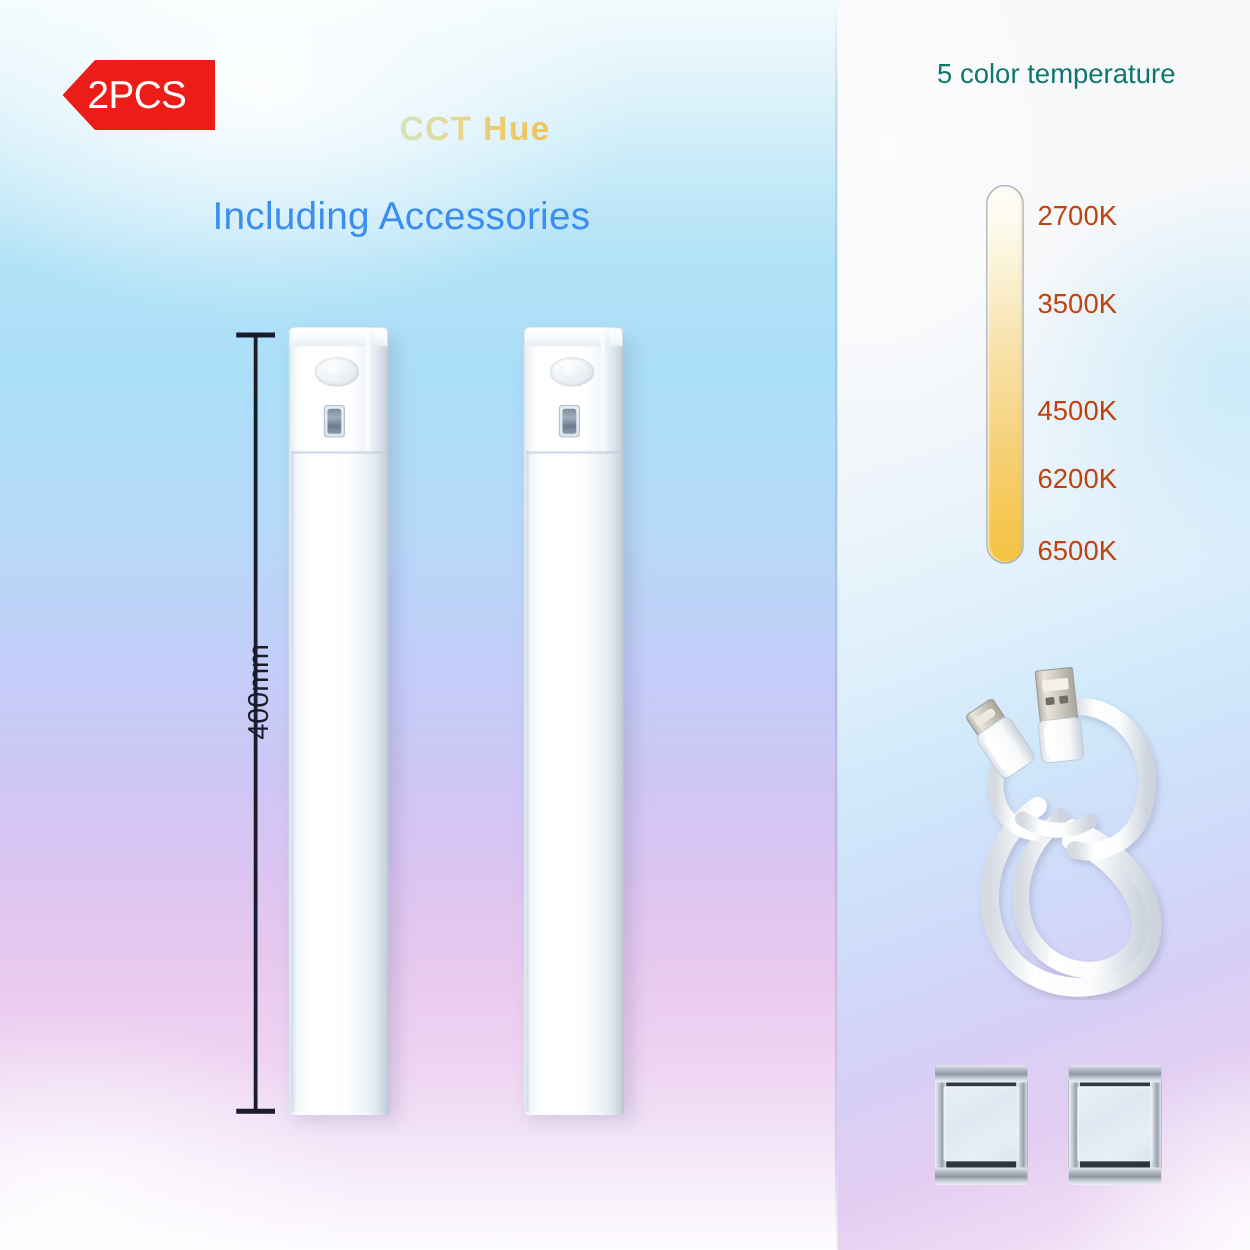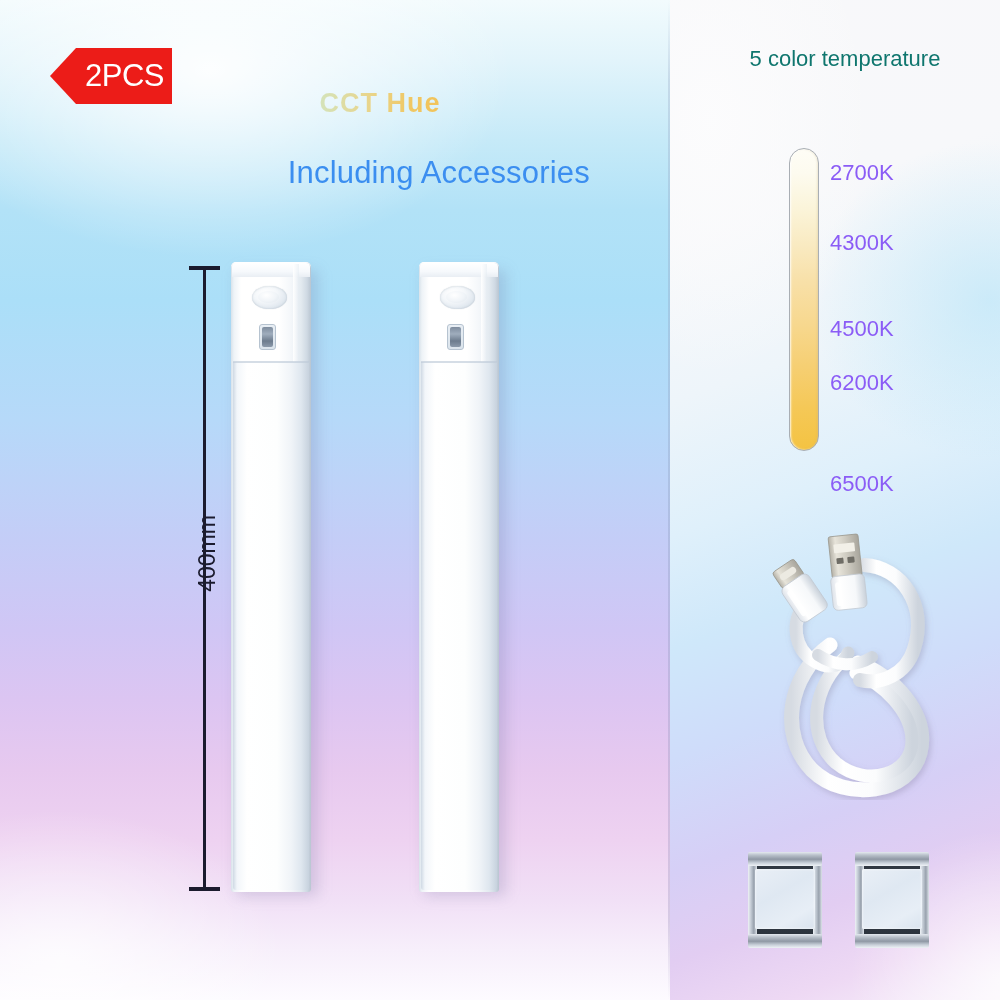--- a/index.html
+++ b/index.html
@@ -95,21 +95,21 @@
     width: 122px; height: 56px;
     background: #ec1c18;
     -webkit-clip-path: polygon(26px 0, 100% 0, 100% 100%, 26px 100%, 0 50%);
     clip-path: polygon(26px 0, 100% 0, 100% 100%, 26px 100%, 0 50%);
     color: #ffffff;
     font-size: 31px;
     letter-spacing: -0.5px;
     display: flex;
     align-items: center;
     justify-content: flex-end;
-    padding-right: 8px;
+    padding-right: 23px;
     box-sizing: border-box;
   }
 
   
   .title-cct {
     position: absolute;
     left: 180px; top: 88px;
     width: 400px;
     text-align: center;
     font-size: 27px;
@@ -126,21 +126,21 @@
       #f4bc48 100%);
     -webkit-background-clip: text;
     background-clip: text;
     color: transparent;
     -webkit-text-fill-color: transparent;
   }
   .title-sub {
     position: absolute;
     left: 170px; top: 155px;
     width: 420px;
-    text-align: right;
+    text-align: left;
     font-size: 31px;
     color: #3b8ef0;
     letter-spacing: 0.2px;
   }
 
   
   .dim-line {
     position: absolute;
     left: 203px; top: 267px;
     width: 3px; height: 623px;
@@ -303,21 +303,21 @@
   .cct-labels {
     position: absolute;
     left: 830px; top: 148px;
     width: 110px; height: 305px;
   }
   .cct-label {
     position: absolute;
     left: 0;
     width: 100px;
     font-size: 22px;
-    color: #8b5cf6;
+    color: #c2410c;
     text-align: left;
   }
 
   
   .cable-wrap {
     position: absolute;
     left: 760px; top: 525px;
     width: 185px; height: 275px;
   }
 
@@ -411,24 +411,24 @@
     <div class="lb-sensor"></div>
     <div class="lb-sensor-inner"></div>
     <div class="lb-switch"></div>
     <div class="lb-switch-face"></div>
   </div>
 
   <div class="cct-heading">5 color temperature</div>
   <div class="cct-bar"></div>
   <div class="cct-labels">
       <div class="cct-label" style="top: 12px;">2700K</div>
-      <div class="cct-label" style="top: 82px;">4300K</div>
+      <div class="cct-label" style="top: 82px;">3500K</div>
       <div class="cct-label" style="top: 168px;">4500K</div>
       <div class="cct-label" style="top: 222px;">6200K</div>
-      <div class="cct-label" style="top: 280px; margin-top: 43px;">6500K</div>
+      <div class="cct-label" style="top: 280px;">6500K</div>
     </div>
 
   <div class="cable-wrap">
     <svg width="185" height="275" viewBox="0 0 185 275">
       <defs>
         <linearGradient id="wireG" x1="0" y1="0" x2="1" y2="0">
           <stop offset="0%" stop-color="#d6dbe2"></stop>
           <stop offset="28%" stop-color="#ffffff"></stop>
           <stop offset="62%" stop-color="#fbfcfd"></stop>
           <stop offset="100%" stop-color="#cdd4dd"></stop>

